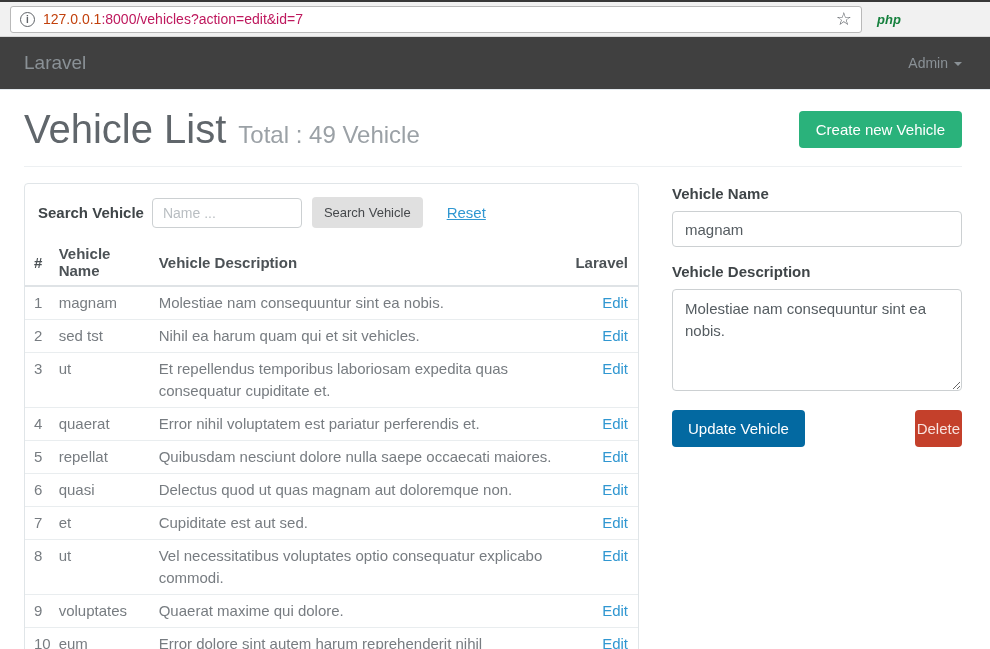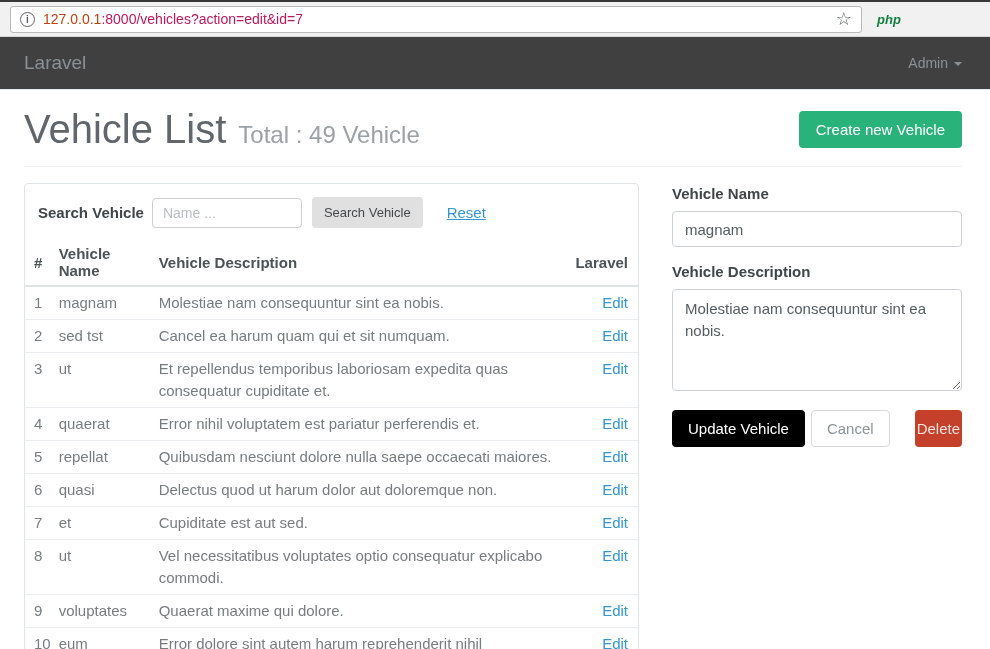--- a/index.html
+++ b/index.html
@@ -103,21 +103,21 @@
     width:100%; height:36px; border:1px solid #ccd0d2; border-radius:4px;
     padding:0 12px; font-size:15px; color:#555c61; font-family:"Liberation Sans",sans-serif;
   }
   .desc-label { margin-top:17px; }
   .text-area {
     width:100%; height:102px; border:1px solid #ccd0d2; border-radius:4px;
     padding:8px 12px; font-size:15px; color:#555c61; line-height:1.45;
     font-family:"Liberation Sans",sans-serif; resize:vertical;
   }
   .form-buttons { display:flex; align-items:center; margin-top:15px; }
-  .btn-update { background:#000000; color:#fff; font-size:15px; padding:10px 16px; }
+  .btn-update { background:#0369a1; color:#fff; font-size:15px; padding:10px 16px; }
   .btn-cancel {
     margin-left:6px; background:#fff; border:1px solid #d7dadc; color:#8d9499;
     font-size:15px; padding:9px 15px; border-radius:4px; cursor:pointer;
     font-family:"Liberation Sans",sans-serif;
   }
   .btn-delete { margin-left:auto; background:#c4402b; color:#f8e3df; font-size:15px; padding:10px 2px; }
 </style>
 </head>
 <body>
 
@@ -166,21 +166,21 @@
         <tbody>
             <tr>
               <td>1</td>
               <td>magnam</td>
               <td>Molestiae nam consequuntur sint ea nobis.</td>
               <td><a class="link" href="#">Edit</a></td>
             </tr>
             <tr>
               <td>2</td>
               <td>sed tst</td>
-              <td>Cancel ea harum quam qui et sit numquam.</td>
+              <td>Nihil ea harum quam qui et sit vehicles.</td>
               <td><a class="link" href="#">Edit</a></td>
             </tr>
             <tr>
               <td>3</td>
               <td>ut</td>
               <td>Et repellendus temporibus laboriosam expedita quas consequatur cupiditate et.</td>
               <td><a class="link" href="#">Edit</a></td>
             </tr>
             <tr>
               <td>4</td>
@@ -190,21 +190,21 @@
             </tr>
             <tr>
               <td>5</td>
               <td>repellat</td>
               <td>Quibusdam nesciunt dolore nulla saepe occaecati maiores.</td>
               <td><a class="link" href="#">Edit</a></td>
             </tr>
             <tr>
               <td>6</td>
               <td>quasi</td>
-              <td>Delectus quod ut harum dolor aut doloremque non.</td>
+              <td>Delectus quod ut quas magnam aut doloremque non.</td>
               <td><a class="link" href="#">Edit</a></td>
             </tr>
             <tr>
               <td>7</td>
               <td>et</td>
               <td>Cupiditate est aut sed.</td>
               <td><a class="link" href="#">Edit</a></td>
             </tr>
             <tr>
               <td>8</td>
@@ -228,18 +228,17 @@
       </table>
     </div>
 
     <div class="edit-col">
       <label class="form-label">Vehicle Name</label>
       <input class="text-input" type="text" value="magnam" style="">
       <label class="form-label desc-label">Vehicle Description</label>
       <textarea class="text-area" style="">Molestiae nam consequuntur sint ea nobis.</textarea>
       <div class="form-buttons">
         <button class="btn btn-update">Update Vehicle</button>
-        <button class="btn-cancel">Cancel</button>
         <button class="btn btn-delete">Delete</button>
       </div>
     </div>
   </div>
 </div>
 
 </body></html>

